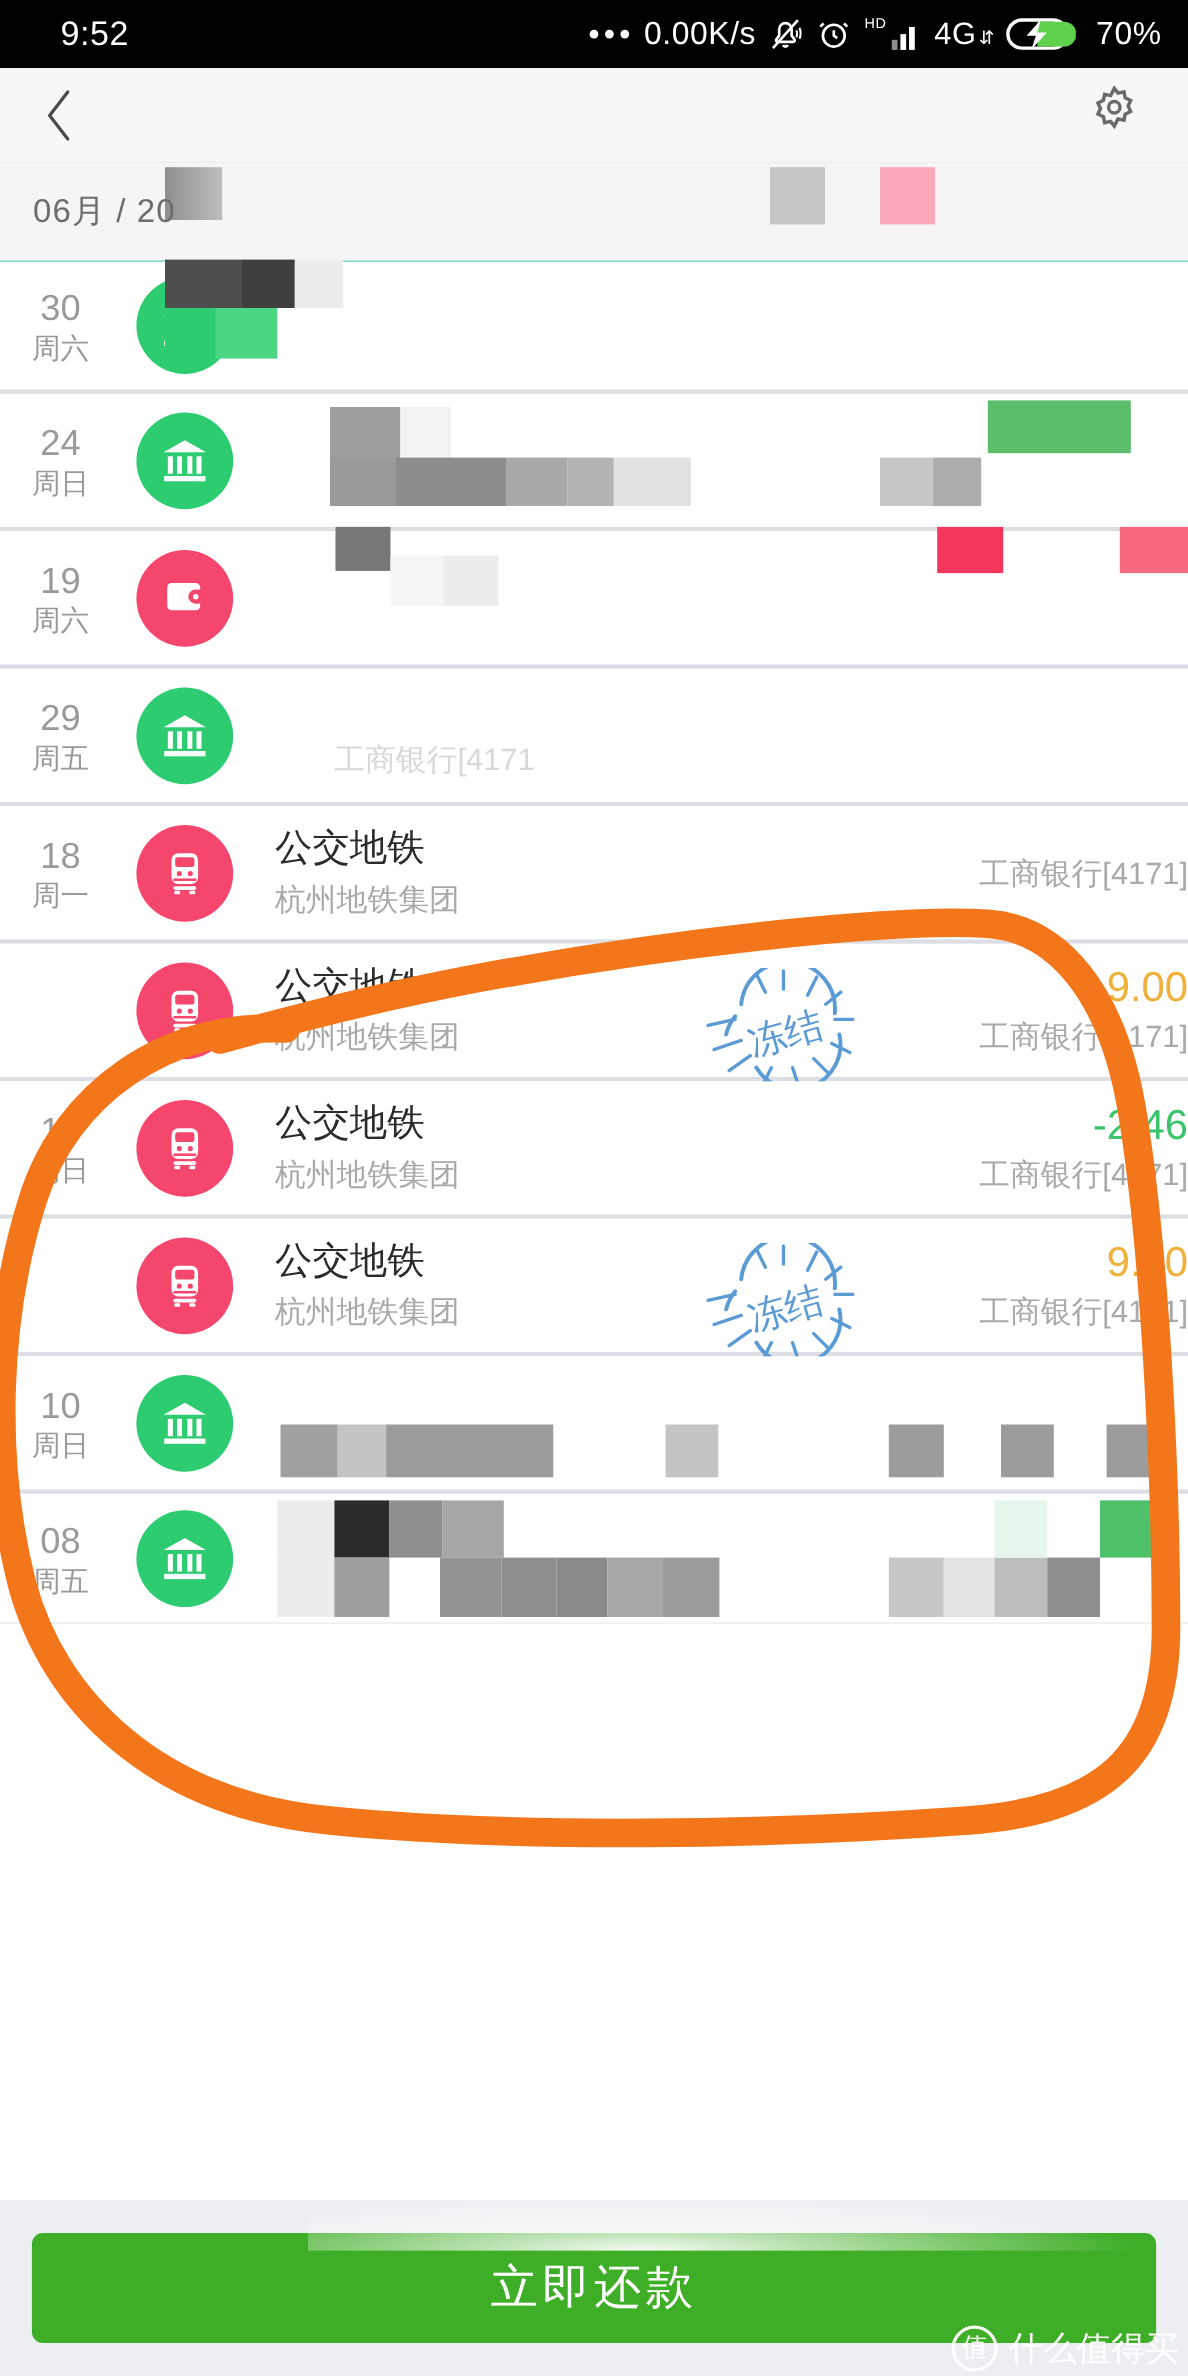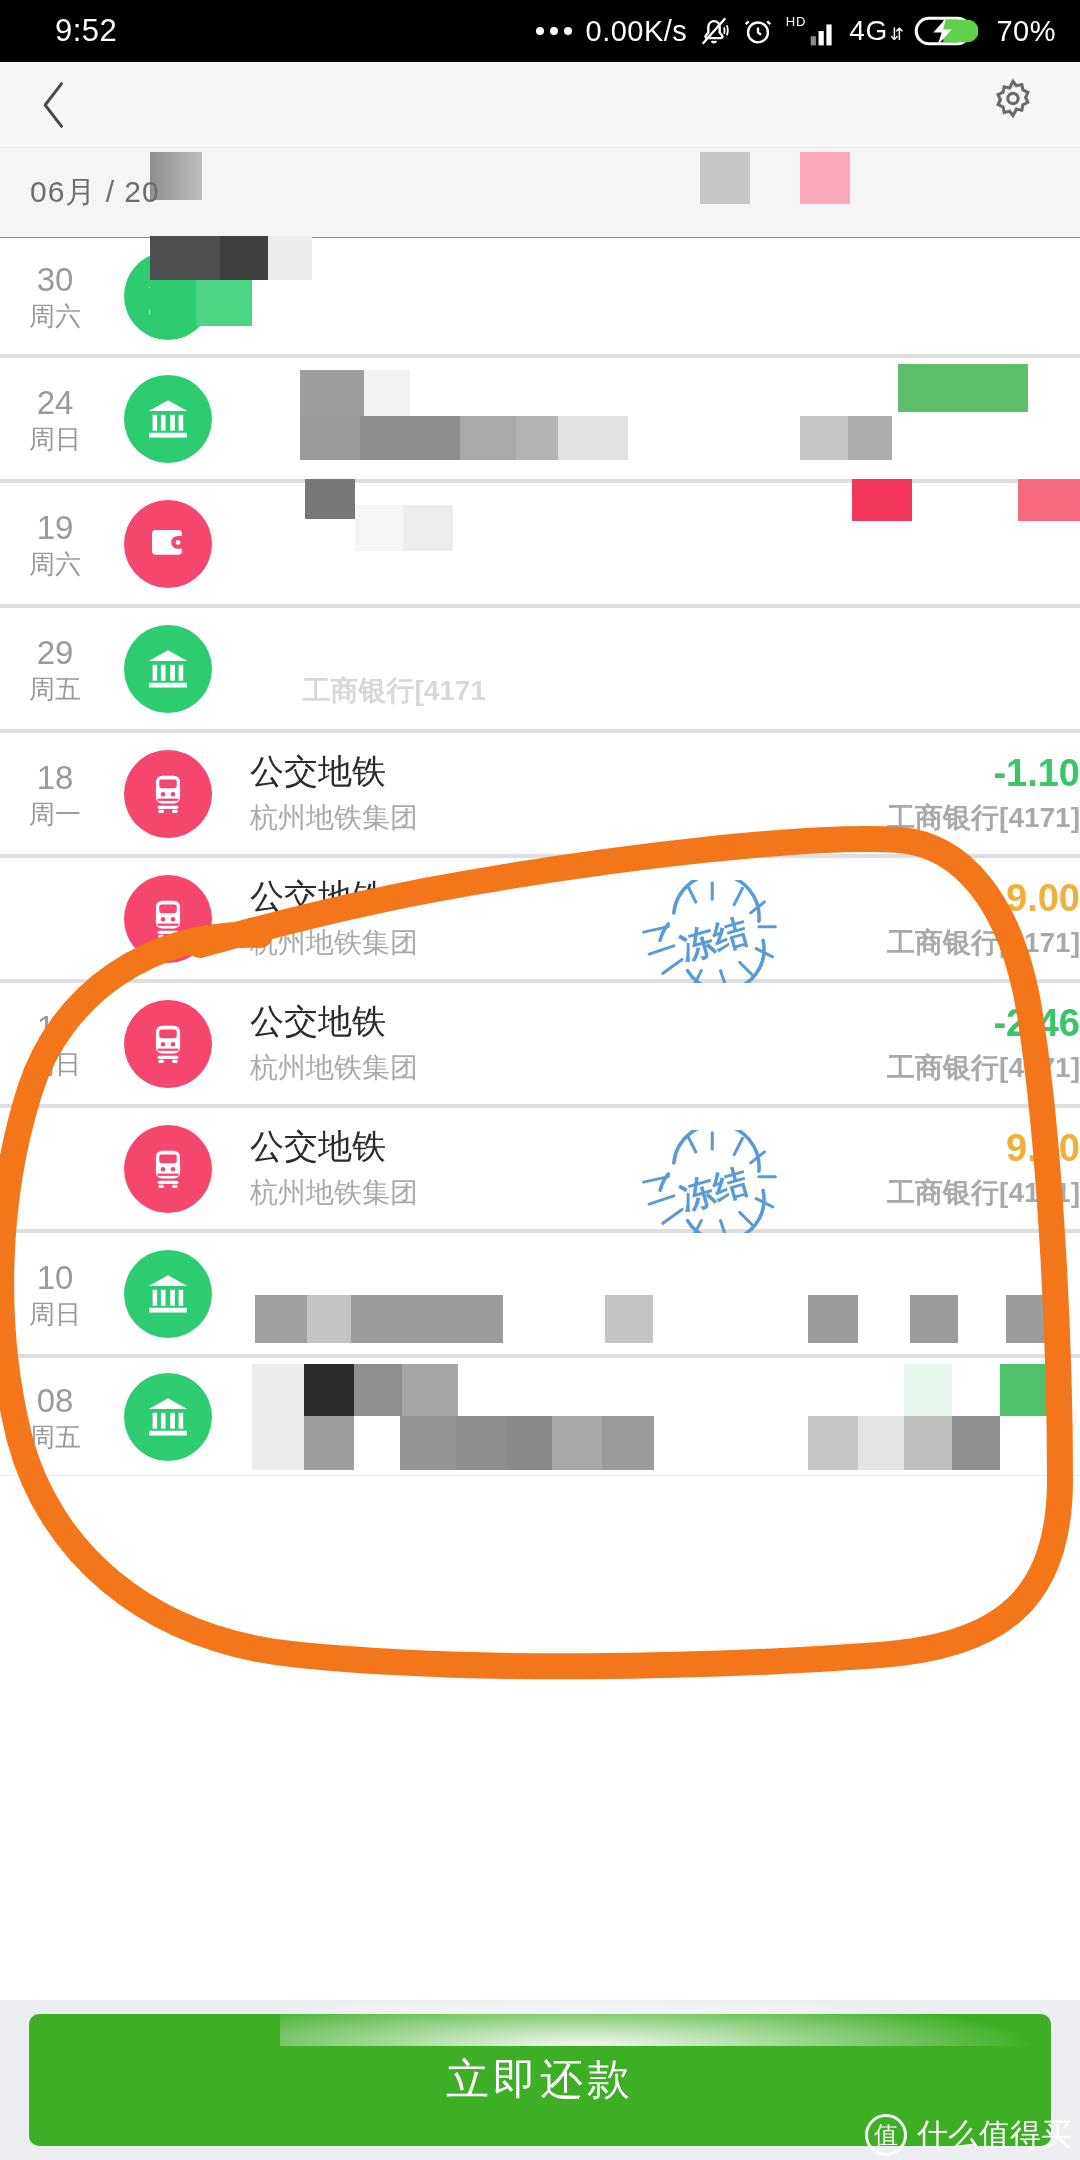--- a/index.html
+++ b/index.html
@@ -76,21 +76,21 @@
     display:flex; align-items:center; justify-content:center;
   }
   .circ.bank{ background:#2ecc71; }
   .circ.metro{ background:#f5476d; }
   .circ.wallet{ background:#f5476d; }
   .mid-col{ flex:1 1 auto; padding-left:24px; min-width:0; }
   .m-title{ font-size:34px; color:#2b2b2b; line-height:1.25; }
   .m-sub{ font-size:28px; color:#a9a9a9; line-height:1.35; margin-top:6px; }
   .right-col{
     flex:0 0 auto; text-align:right; padding-right:0;
-    position:relative; min-width:260px;font-weight:bold;
+    position:relative; min-width:260px;
   }
   .r-amt{ font-size:38px; line-height:1.2; white-space:nowrap; }
   .r-amt.neg{ color:#3cc46a; }
   .r-amt.frozen{ color:#f0b03c; }
   .r-bank{ font-size:28px; color:#a9a9a9; line-height:1.3; margin-top:4px; white-space:nowrap; }
 
   
   .stamp{
     position:absolute; left:-190px; top:4px;
     width:170px; height:118px; pointer-events:none;
@@ -99,21 +99,21 @@
   
   .mz{ position:absolute; pointer-events:none; }
 
   
   .bottom-wrap{
     position:absolute; left:0; right:0; bottom:0;
     height:160px; background:#eceef1;
     display:flex; align-items:center; justify-content:center;
   }
   .pay-btn{
-    width:1022px; height:132px; border:none; border-radius:10px;
+    width:1022px; height:100px; border:none; border-radius:10px;
     background:#3eae26; color:#fff; font-size:43px; letter-spacing:4px;
     font-family:"Liberation Sans","DejaVu Sans",sans-serif;
     display:flex; align-items:center; justify-content:center;
   }
   .btn-sheen{
     position:absolute; left:280px; top:-6px; width:760px; height:52px;
     background:radial-gradient(ellipse at 40% 100%, rgba(255,255,255,.95) 0%, rgba(255,255,255,.0) 70%);
     pointer-events:none;
   }
   .watermark{
@@ -316,21 +316,20 @@
           <rect x="7.4" y="19.6" width="2.6" height="1.5" rx=".6"></rect>
           <rect x="14" y="19.6" width="2.6" height="1.5" rx=".6"></rect>
         </svg>
       </div>
     </div>
     <div class="mid-col">
       <div class="m-title">公交地铁</div>
       <div class="m-sub">杭州地铁集团</div>
     </div>
     <div class="right-col">
-      <div class="r-amt neg">-1.10</div>
       <div class="r-bank">工商银行[4171]</div>
     </div>
   </div>
 
   <div class="row thick">
     <div class="date-col">
       <div class="date-day"></div>
       <div class="date-week"></div>
     </div>
     <div class="icon-col">

